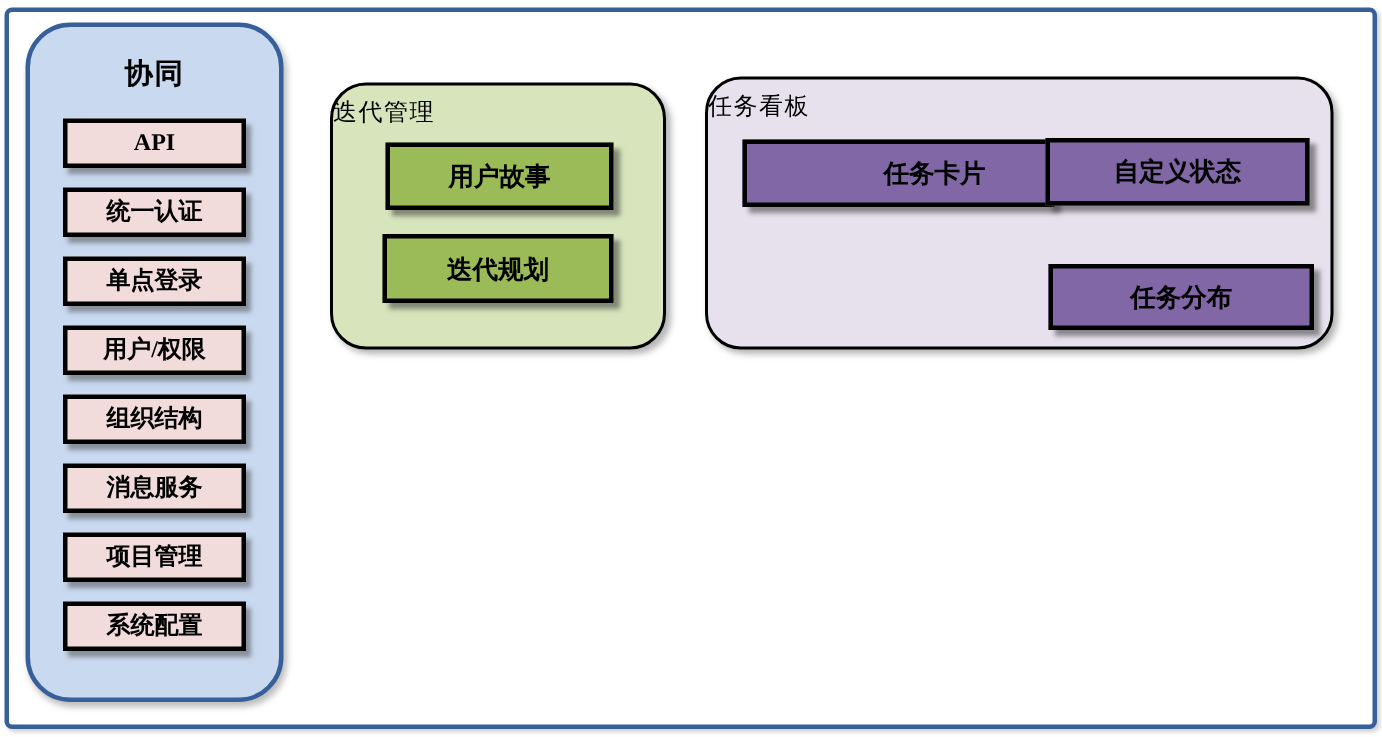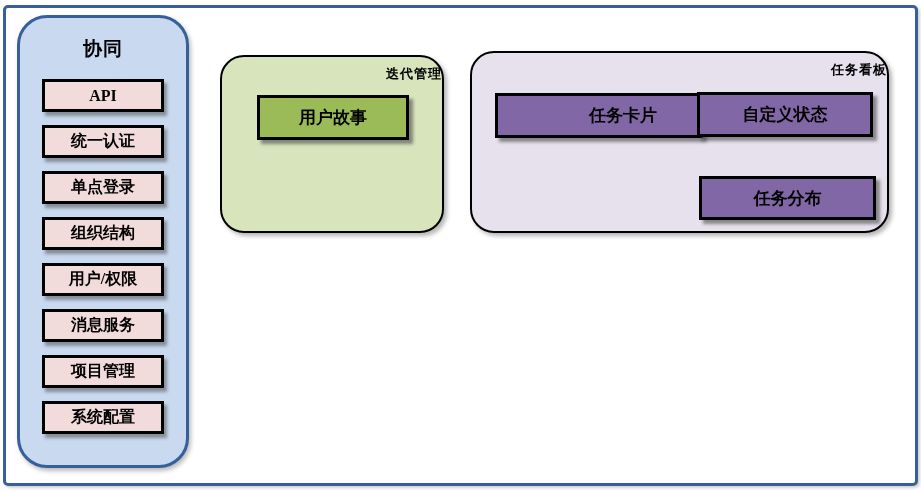--- a/index.html
+++ b/index.html
@@ -42,22 +42,22 @@
     display:flex;align-items:center;justify-content:center;
     font-family:"Liberation Serif","DejaVu Serif",serif;
     font-size:16px;font-weight:bold;white-space:nowrap;
   }
   
   .group{
     position:absolute;border:2px solid #000;
     box-shadow:3px 3px 4px rgba(90,90,90,.45);
   }
   .group-title{
-    position:absolute;top:8px;left:0;right:0;text-align:right;
-    font-size:13px;font-weight:bold;letter-spacing:1px;
+    position:absolute;top:8px;left:0;right:0;text-align:left;
+    font-size:16px;font-weight:normal;letter-spacing:1px;
   }
   .feature{
     position:absolute;border:3px solid #000;
     box-shadow:4px 4px 3px rgba(60,60,60,.55);
     display:flex;align-items:center;justify-content:center;
     font-family:"Liberation Serif","DejaVu Serif",serif;
     font-size:17px;font-weight:bold;white-space:nowrap;
   }
   
   .group-iteration{left:214px;top:47px;width:220px;height:174px;border-radius:24px;background:var(--lt-green);}
@@ -80,31 +80,32 @@
 <body>
 
 <div class="canvas">
 
   <div class="sidebar">
     <div class="sidebar-title">协同</div>
     <div class="sidebar-items">
       <div class="pill">API</div>
       <div class="pill">统一认证</div>
       <div class="pill">单点登录</div>
+      <div class="pill">用户/权限</div>
       <div class="pill">组织结构</div>
-      <div class="pill">用户/权限</div>
       <div class="pill">消息服务</div>
       <div class="pill">项目管理</div>
       <div class="pill">系统配置</div>
     </div>
   </div>
 
   <div class="group group-iteration">
     <div class="group-title">迭代管理</div>
     <div class="feature f0">用户故事</div>
+    <div class="feature f1">迭代规划</div>
   </div>
 
   <div class="group group-kanban">
     <div class="group-title">任务看板</div>
     <div class="feature f0">任务卡片</div>
     <div class="feature f1">自定义状态</div>
     <div class="feature f3">任务分布</div>
   </div>
 
 

